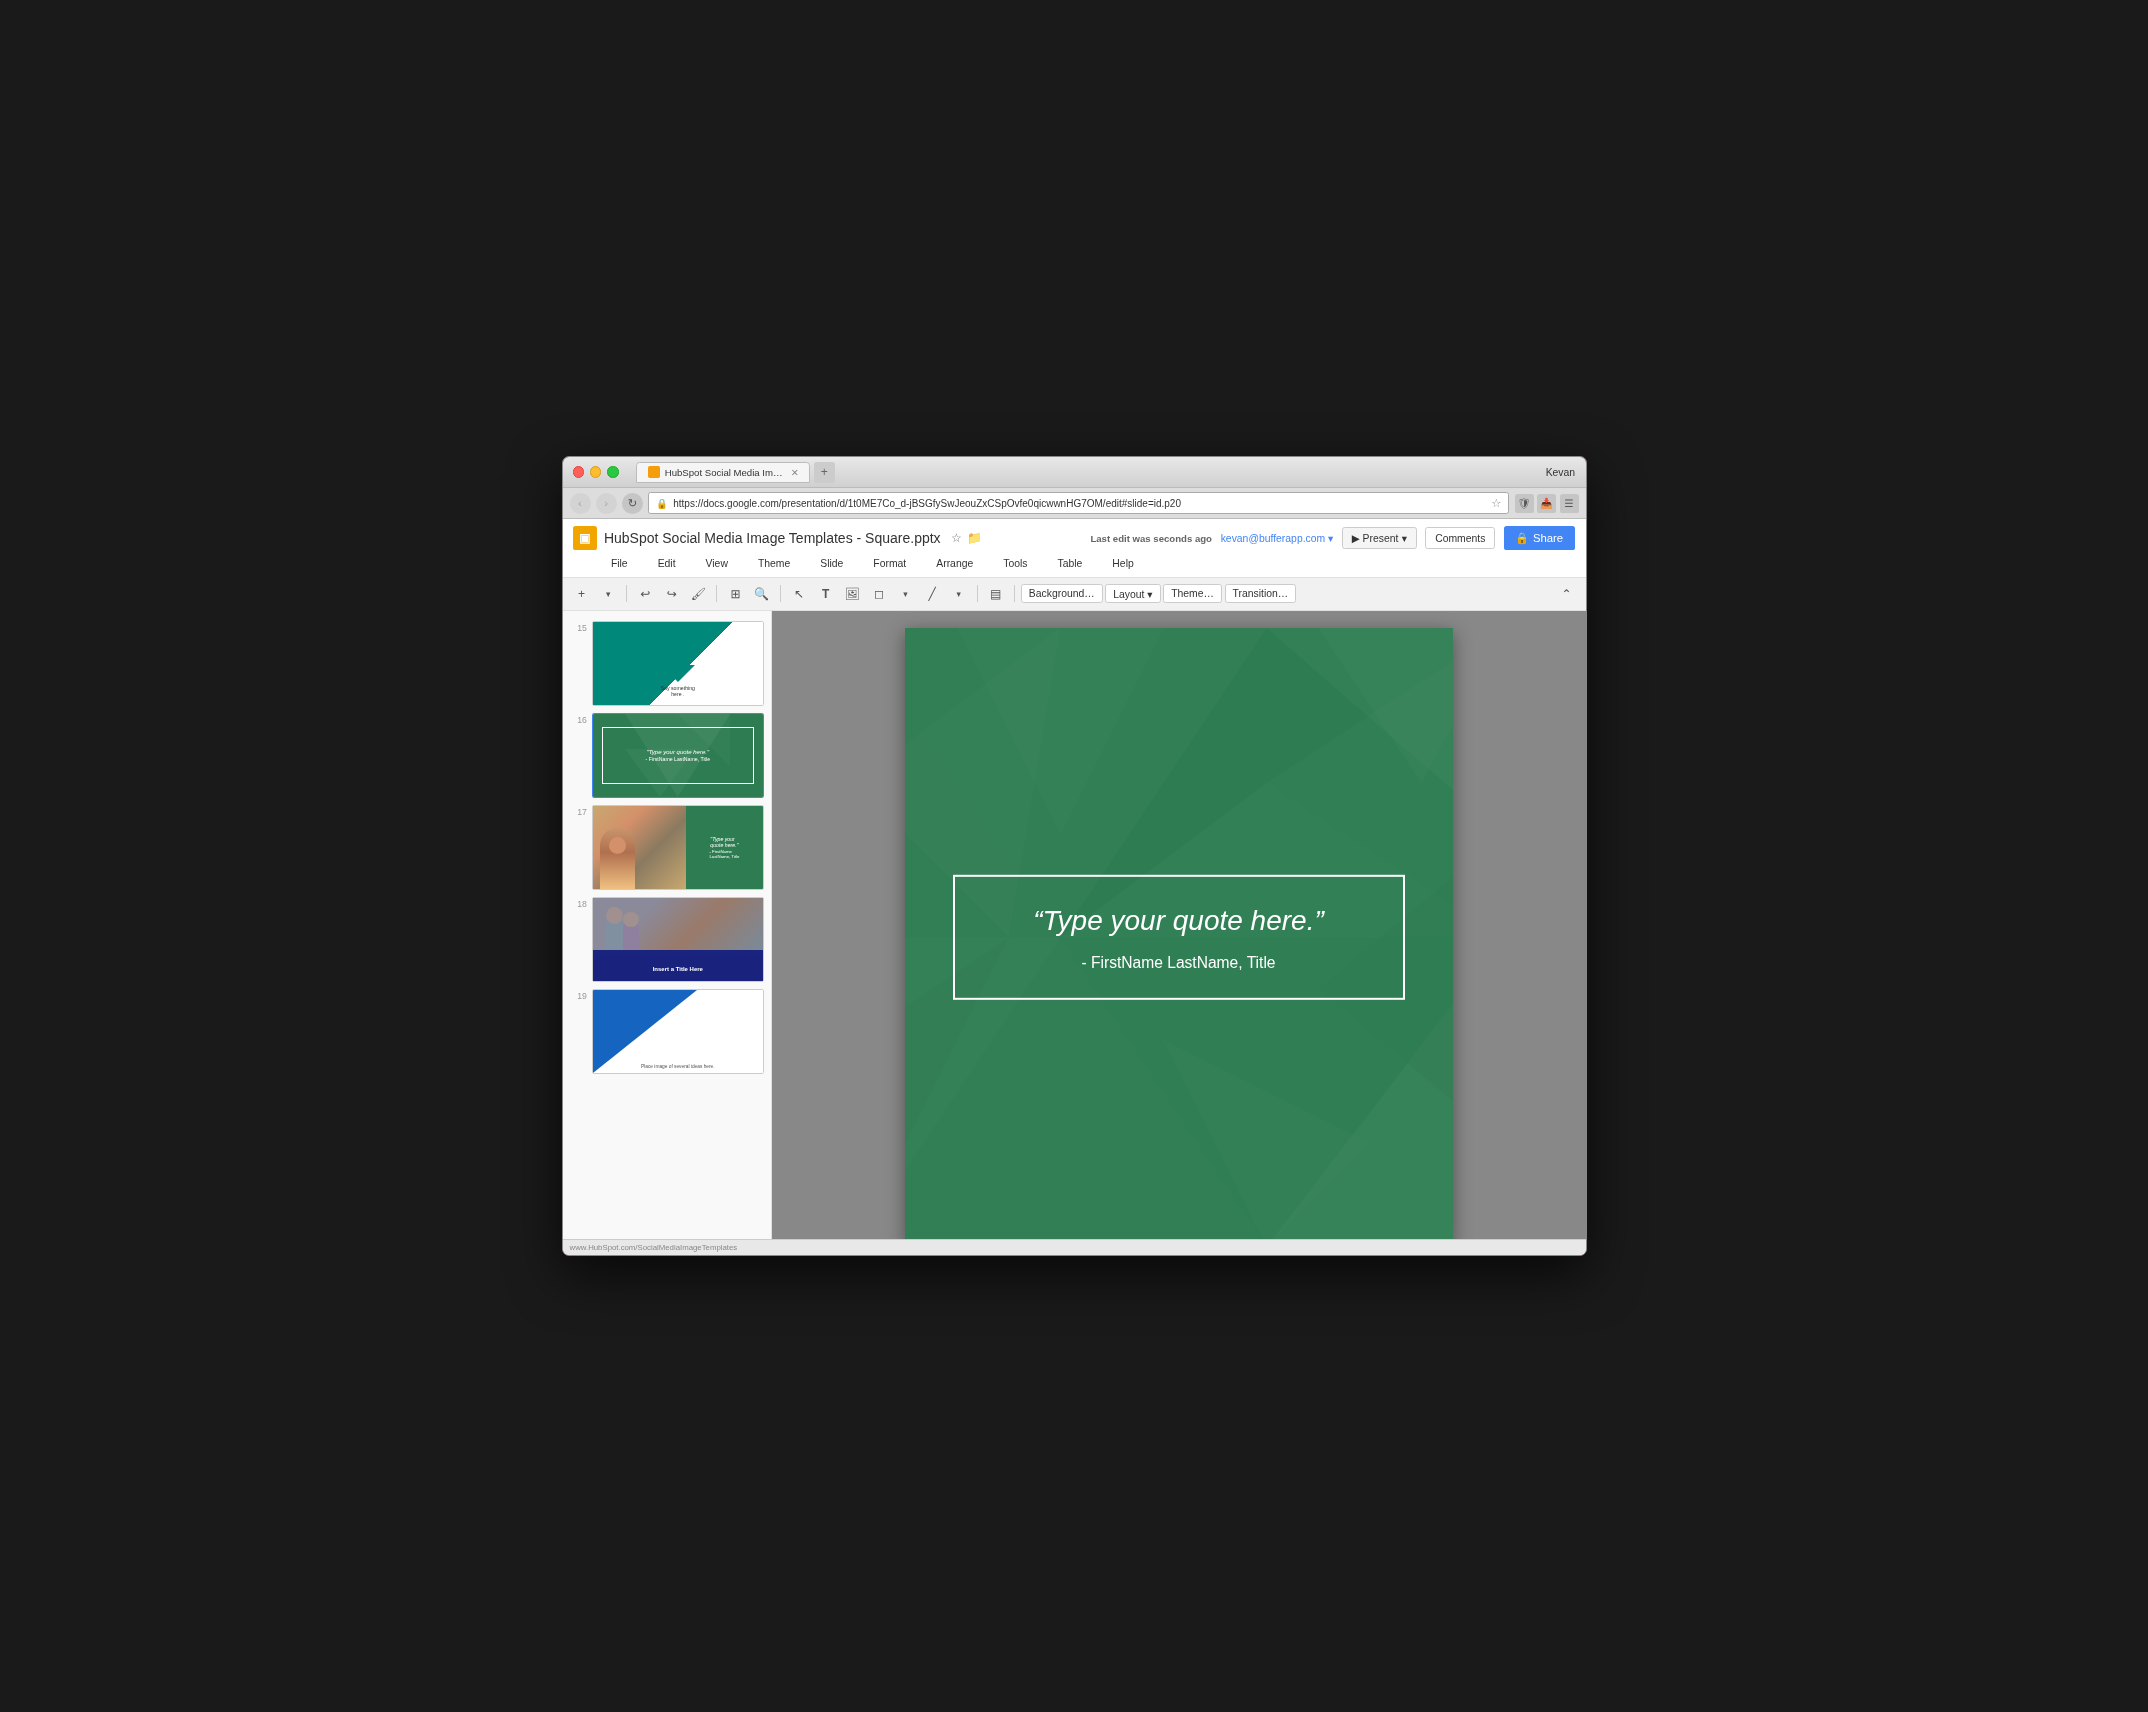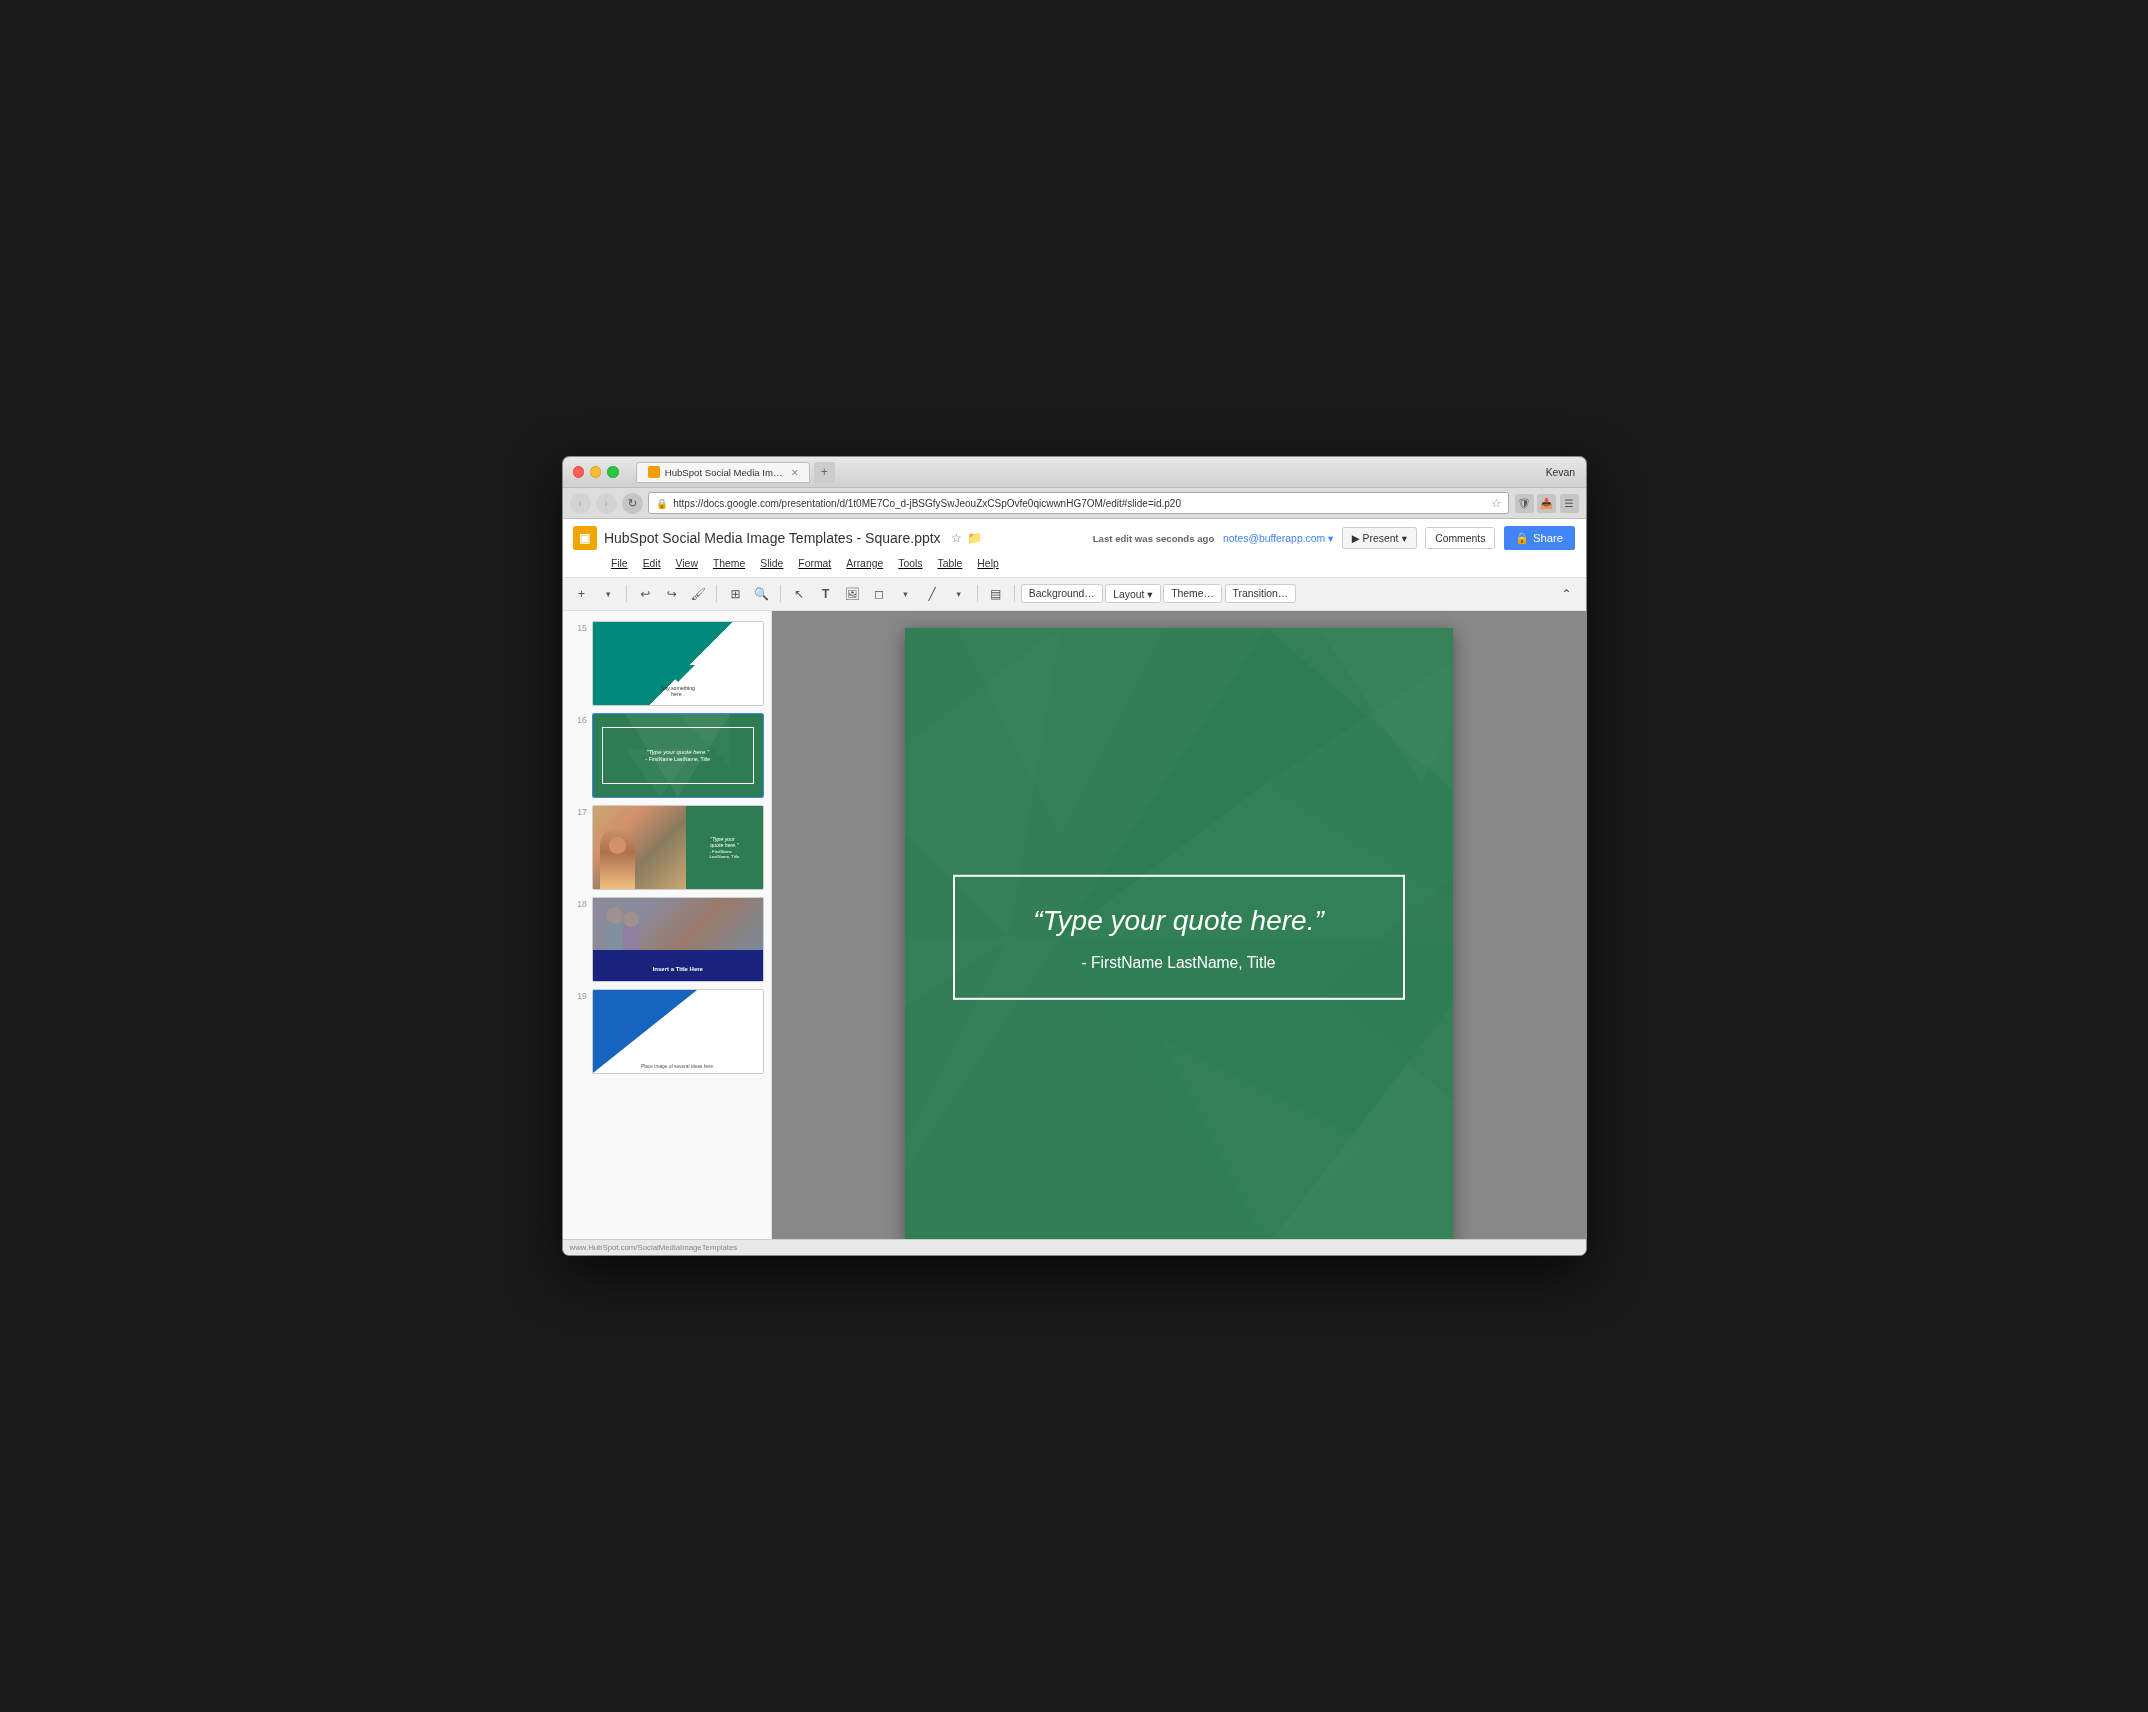--- a/index.html
+++ b/index.html
@@ -242,23 +242,22 @@
       padding: 5.2px 12px;
       font-size: 11.3px;
       color: white;
       cursor: pointer;
       font-weight: 500;
     }
     
     .menu-bar {
       display: flex;
       align-items: flex-end;
-      gap: 1px;
+      gap: 16px;
       padding: 1.7px 0 5.2px 31px;
-      text-decoration: underline;
     }
     .menu-item {
       font-size: 10.4px;
       color: #333;
       padding: 2.6px 7px;
       border-radius: 2.6px;
       cursor: pointer;
     }
     
     .toolbar {
@@ -584,21 +583,21 @@
         <div class="slides-logo">
           <span>▣</span>
         </div>
         <span class="slides-doc-title">HubSpot Social Media Image Templates - Square.pptx</span>
         <div class="slides-icons">
           <span class="slides-icon-btn">☆</span>
           <span class="slides-icon-btn">📁</span>
         </div>
         <div class="slides-right">
           <span class="last-edit-text">Last edit was seconds ago</span>
-          <span class="user-account">notes@bufferapp.com ▾</span>
+          <span class="user-account">kevan@bufferapp.com ▾</span>
           <button class="btn-present">
             <span>▶ Present</span>
             <span>▾</span>
           </button>
           <button class="btn-comments">Comments</button>
           <button class="btn-share">🔒 Share</button>
         </div>
       </div>
 
       <div class="menu-bar">

